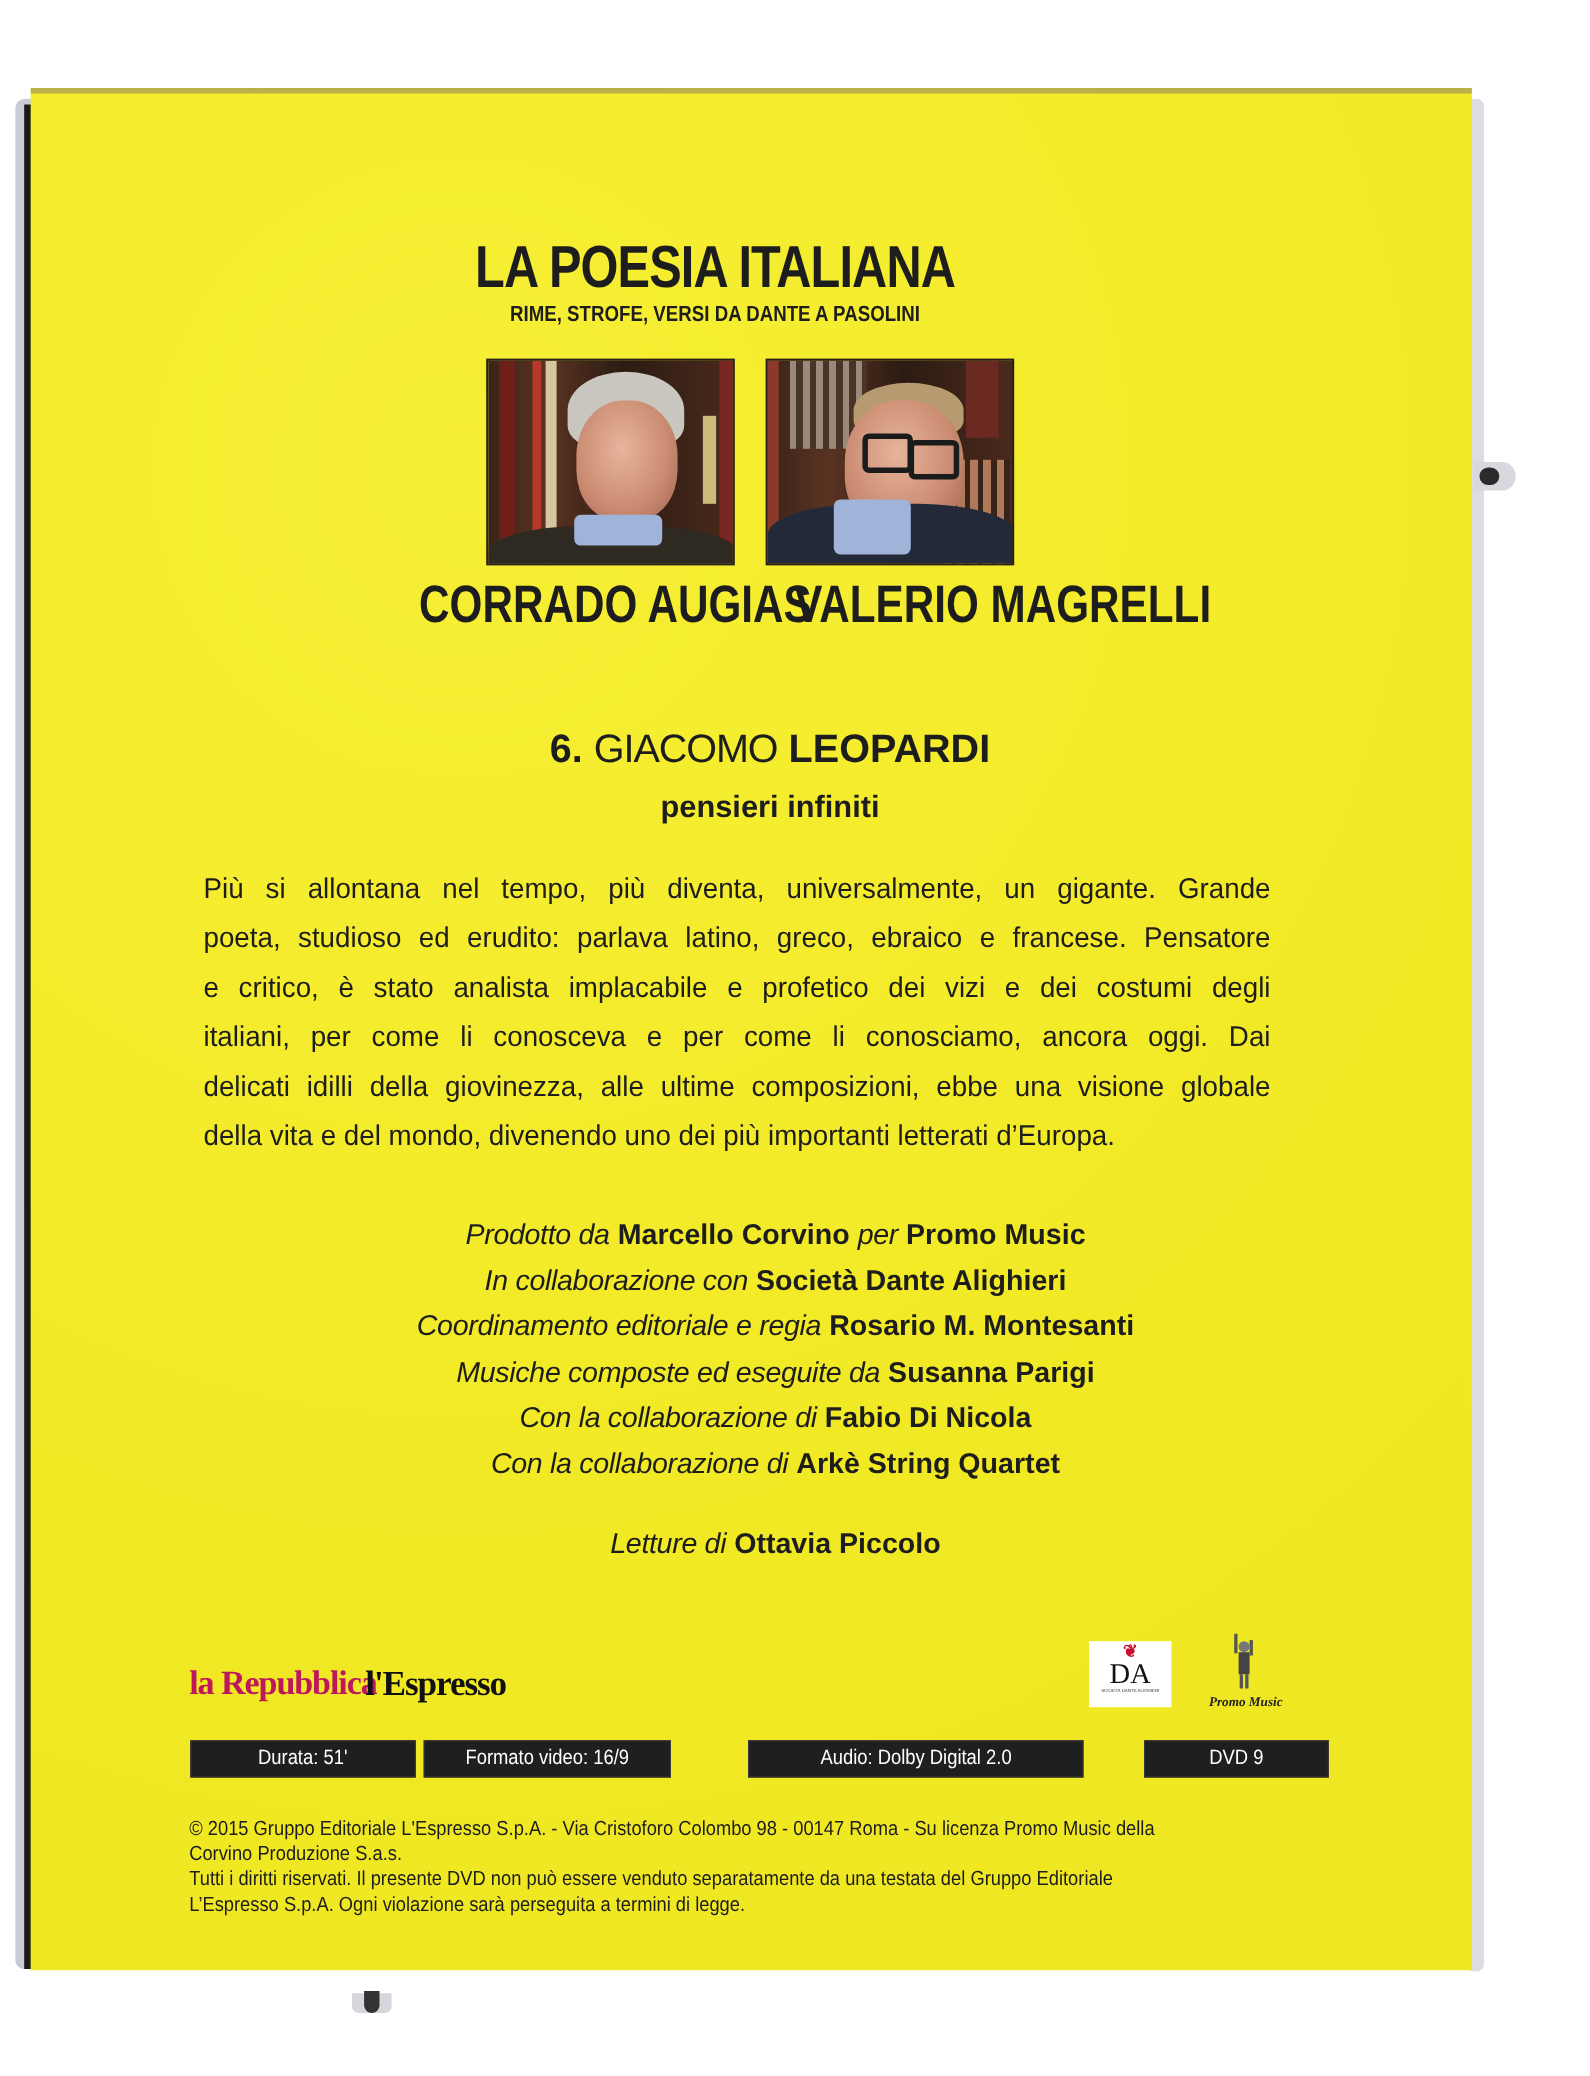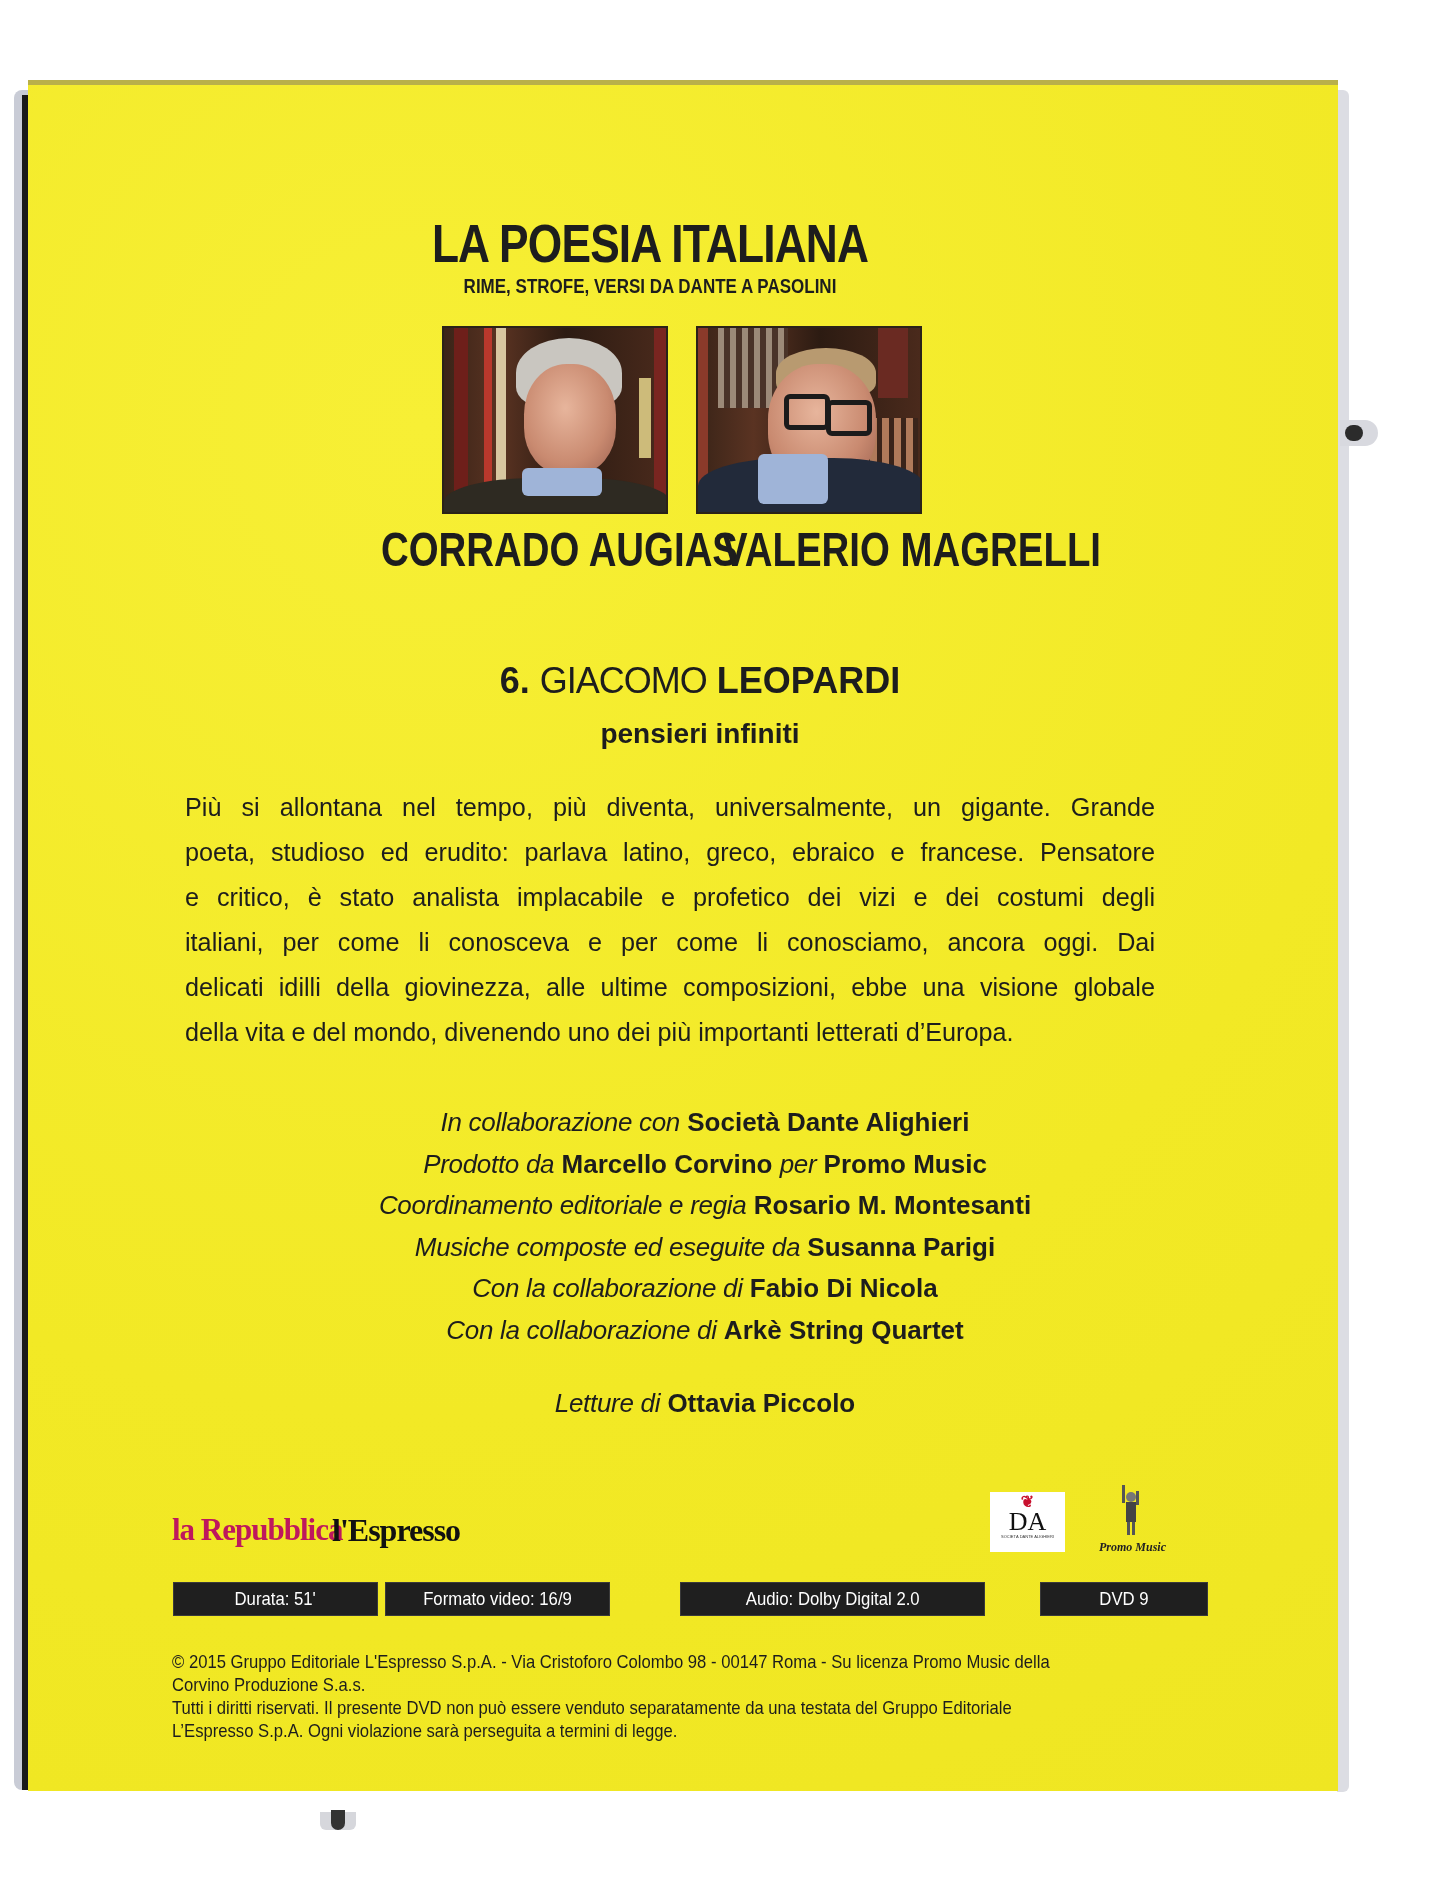--- a/index.html
+++ b/index.html
@@ -190,28 +190,28 @@
   <span class="desc-line">Più si allontana nel tempo, più diventa, universalmente, un gigante. Grande</span>
   <span class="desc-line">poeta, studioso ed erudito: parlava latino, greco, ebraico e francese. Pensatore</span>
   <span class="desc-line">e critico, è stato analista implacabile e profetico dei vizi e dei costumi degli</span>
   <span class="desc-line">italiani, per come li conosceva e per come li conosciamo, ancora oggi. Dai</span>
   <span class="desc-line">delicati idilli della giovinezza, alle ultime composizioni, ebbe una visione globale</span>
   <span class="desc-line" style="text-align-last:left;">della vita e del mondo, divenendo uno dei più importanti letterati d’Europa.</span>
 </div>
 
 <div class="abs credits">
   <span class="credit-line">
-    <span class="role">In collaborazione con</span>
-    <span class="name">Società Dante Alighieri</span>
-  </span>
-  <span class="credit-line">
     <span class="role">Prodotto da</span>
     <span class="name">Marcello Corvino</span>
     <span class="role">per</span>
     <span class="name">Promo Music</span>
+  </span>
+  <span class="credit-line">
+    <span class="role">In collaborazione con</span>
+    <span class="name">Società Dante Alighieri</span>
   </span>
   <span class="credit-line">
     <span class="role">Coordinamento editoriale e regia</span>
     <span class="name">Rosario M. Montesanti</span>
   </span>
   <span class="credit-line">
     <span class="role">Musiche composte ed eseguite da</span>
     <span class="name">Susanna Parigi</span>
   </span>
   <span class="credit-line">

